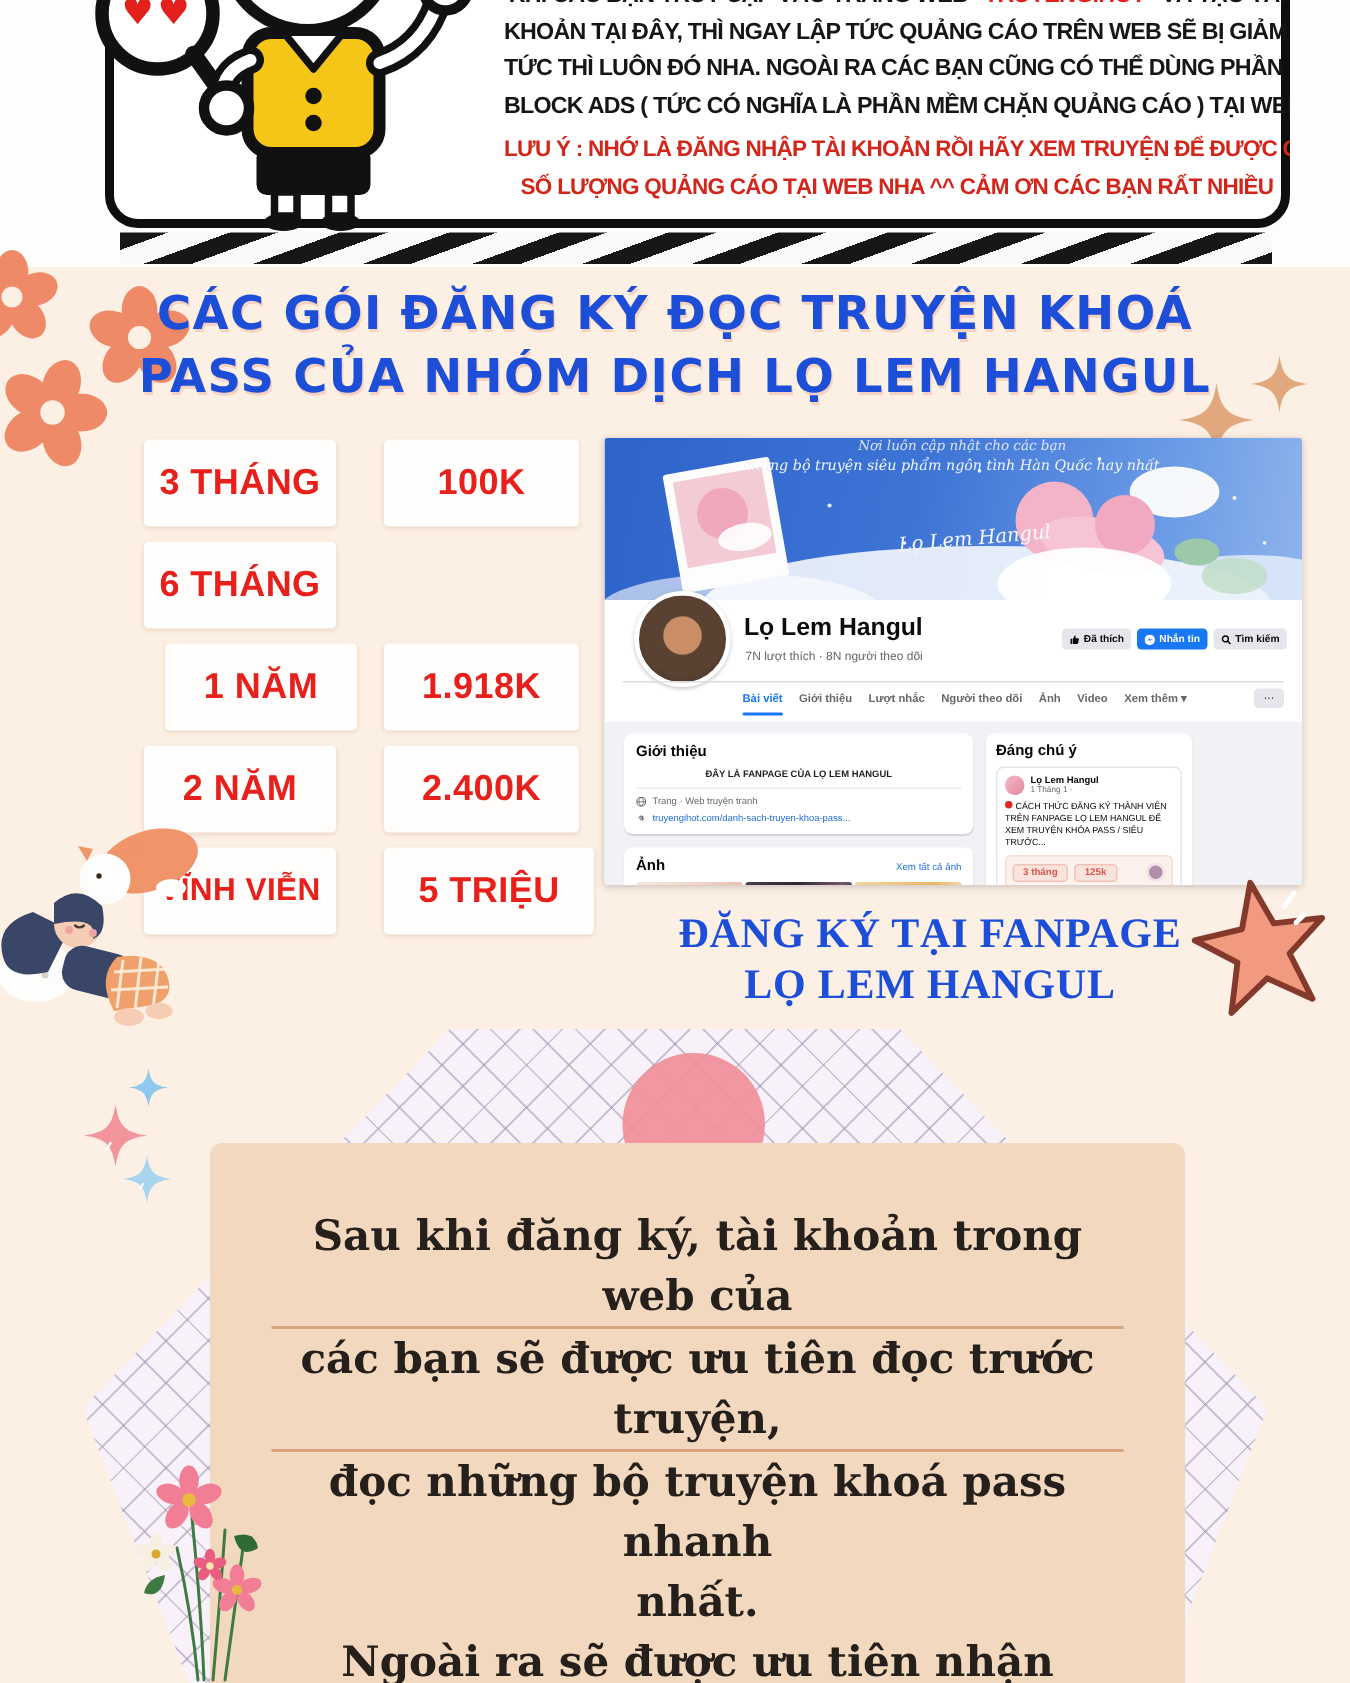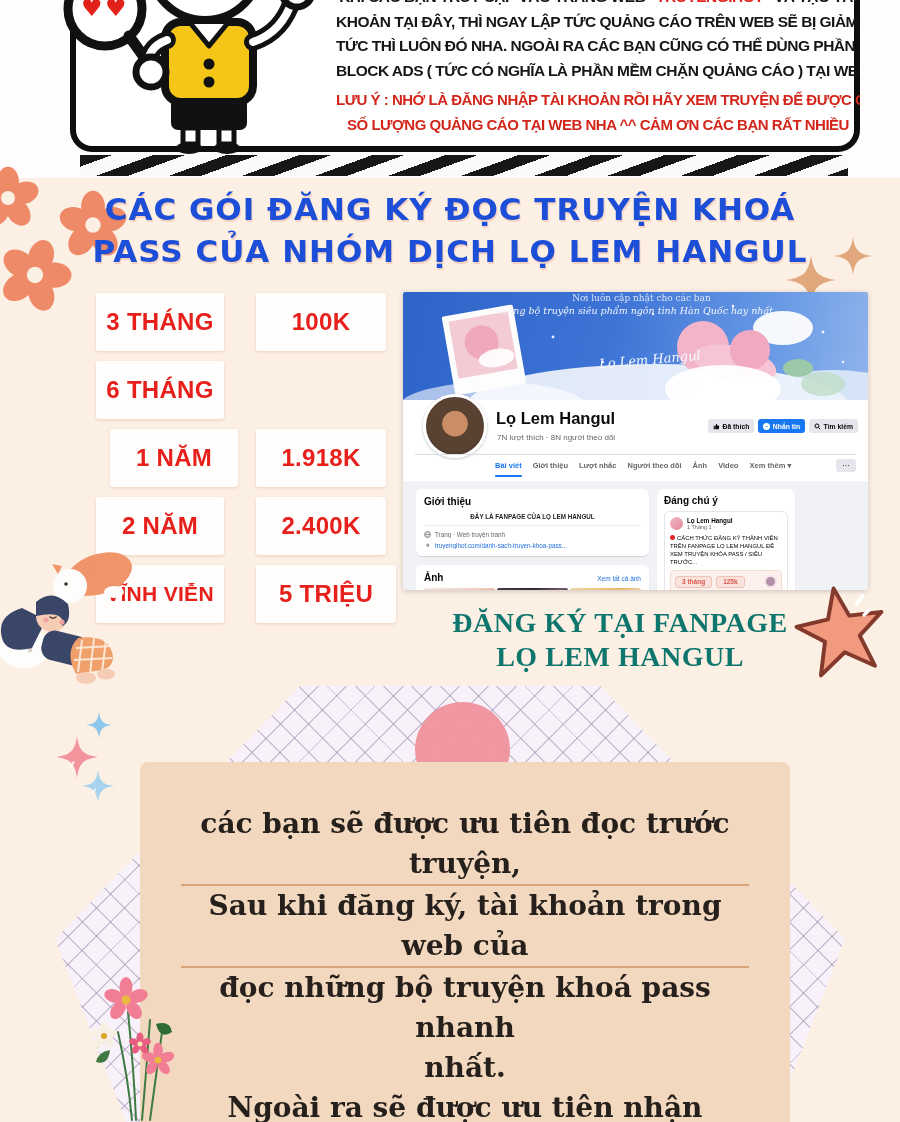--- a/index.html
+++ b/index.html
@@ -36,21 +36,21 @@
     color:#E7201C; font-weight:800; font-size:24px; letter-spacing:0.3px;
     display:flex; align-items:center; justify-content:center; white-space:nowrap; }
   .girl-illu { position:absolute; left:-6px; top:536px; width:138px; height:152px; }
 
   
   .fb-card { position:absolute; left:403px; top:292px; width:465px; height:298px; background:#FFFFFF;
     border-radius:2px; box-shadow:0 1px 5px rgba(60,60,80,0.25); overflow:hidden; font-family:"Liberation Sans", sans-serif; }
   .fb-cover { position:absolute; left:0; top:0; width:465px; height:108px; overflow:hidden;
     background:linear-gradient(100deg,#2E63C9 0%,#3E74D6 45%,#6C9CE6 80%,#8FB4EC 100%); }
   .cover-script1 { position:absolute; left:0; top:1px; width:100%; text-align:center;
-    font-family:"DejaVu Serif", serif; font-size:9px; color:#E9F0FC; opacity:.9;padding-left:12px; }
+    font-family:"DejaVu Serif", serif; font-style:italic; font-size:9px; color:#E9F0FC; opacity:.9;padding-left:12px; }
   .cover-script2 { position:absolute; left:0; top:13px; width:100%; text-align:center;
     font-family:"DejaVu Serif", serif; font-style:italic; font-size:9.5px; color:#F2F6FD; }
   .cover-logo { position:absolute; left:196px; top:60px; font-family:"DejaVu Serif", serif;
     font-style:italic; font-size:13px; color:#F6F9FF; transform:rotate(-5deg); }
   .fb-avatar { position:absolute; left:20px; top:102px; width:64px; height:64px; border-radius:50%;
     border:3px solid #FFFFFF;
     background:radial-gradient(circle at 50% 46%, #C98E66 0 29%, #5A4233 31% 62%, #382A20 100%);
     box-shadow:0 1px 3px rgba(0,0,0,.25); }
   .fb-name { position:absolute; left:93px; top:117px; font-size:16.5px; font-weight:700; color:#0B0C0E; }
   .fb-stats { position:absolute; left:94px; top:141px; font-size:8px; color:#65676B; }
@@ -90,21 +90,21 @@
   .mini-price { background:#FDF1ED; border:1px solid #F3DCD2; border-radius:4px; padding:4px; margin-top:4px; }
   .mini-row { display:flex; align-items:center; gap:4px; margin-top:3px; }
   .mini-row:first-child { margin-top:0; }
   .mini-pill { background:#FAE3DC; border:1px solid #EFC4B6; color:#D9574E; font-size:6.5px; font-weight:700;
     border-radius:3px; padding:1.5px 6px; }
   .mini-badge { width:13px; height:13px; border-radius:50%; background:#B08FA8; border:2px solid #F3E2EA; margin-left:auto; }
 
   
   .cta { position:absolute; left:408px; top:606px; width:424px; text-align:center;
     font-family:"Liberation Serif", serif; font-weight:700; font-size:28px; line-height:34px;
-    color:#0f766e; letter-spacing:0.5px; }
+    color:#1d4ed8; letter-spacing:0.5px; }
   .big-star { position:absolute; left:790px; top:582px; width:102px; height:98px; transform:rotate(-10deg); }
 
   
   .hex { position:absolute; left:55px; top:686px; width:790px; height:436px;
     clip-path:polygon(31% 0, 69% 0, 100% 58%, 91% 100%, 9% 100%, 0 58%);
     background-color:#F8F1FA;
     background-image:
       repeating-linear-gradient(45deg, rgba(158,146,176,.5) 0 1.3px, transparent 1.3px 20px),
       repeating-linear-gradient(-45deg, rgba(158,146,176,.5) 0 1.3px, transparent 1.3px 20px); }
   .pin-circle { position:absolute; left:415px; top:702px; width:95px; height:95px; border-radius:50%;
@@ -381,22 +381,22 @@
   <svg class="big-star" viewBox="0 0 100 100">
     <path d="M50 6 L61 36 L94 38 L68 58 L78 91 L50 72 L22 91 L32 58 L6 38 L39 36 Z" fill="#F29A80" stroke="#83392B" stroke-width="4" stroke-linejoin="round"></path>
     <path d="M70 26 l8 -8 M76 38 l6 -4" stroke="#FFFFFF" stroke-width="3.5" stroke-linecap="round"></path>
   </svg>
 
   <div class="hex"></div>
 
   <div class="pin-circle"></div>
 
   <div class="benefit-card">
+    <div class="b-line ruled">Sau khi đăng ký, tài khoản trong web của</div>
     <div class="b-line ruled">các bạn sẽ được ưu tiên đọc trước truyện,</div>
-    <div class="b-line ruled">Sau khi đăng ký, tài khoản trong web của</div>
     <div class="b-line">đọc những bộ truyện khoá pass nhanh</div>
     <div class="b-line">nhất.</div>
     <div class="b-line">Ngoài ra sẽ được ưu tiên nhận nhiều món</div>
 
   </div>
 
   <svg class="sparkle" style="left:56px;top:728px;width:42px;height:58px" viewBox="0 0 100 100">
     <path d="M50 0 C55 35 65 45 100 50 C65 55 55 65 50 100 C45 65 35 55 0 50 C35 45 45 35 50 0 Z" fill="#F2949C"></path>
     <path d="M42 62 l-6 10" stroke="#FFFFFF" stroke-width="4" stroke-linecap="round"></path>
   </svg>

